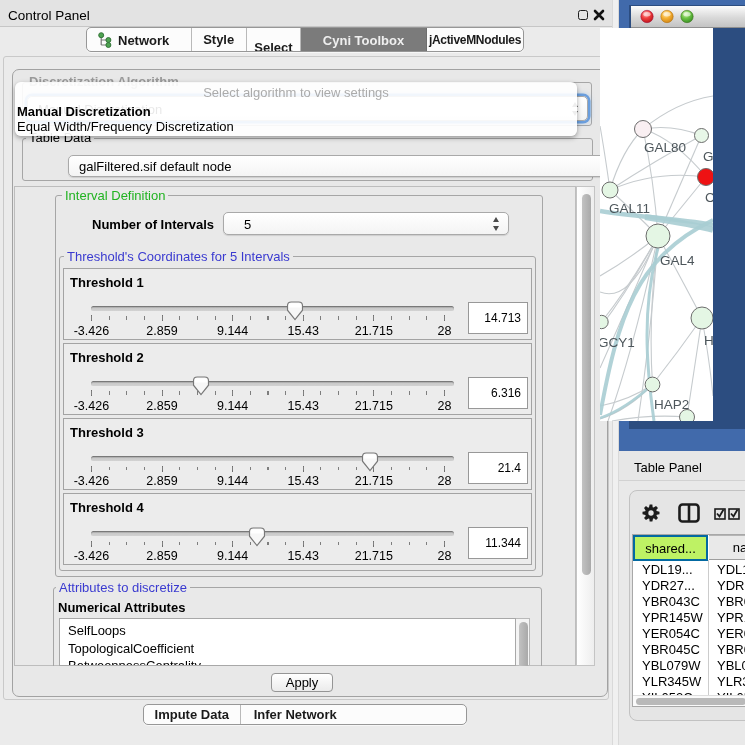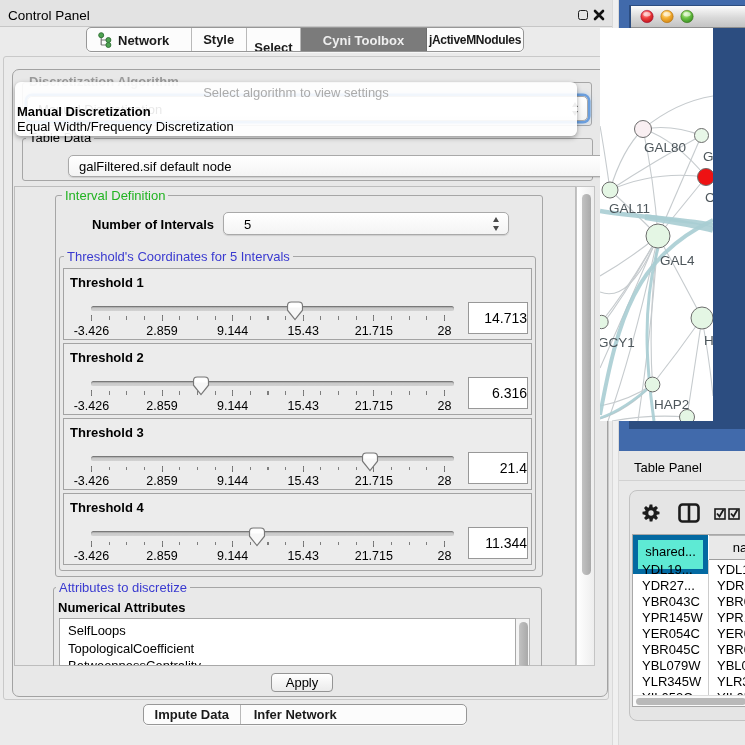--- a/index.html
+++ b/index.html
@@ -17,21 +17,21 @@
 .seg{font-size:13px;font-weight:bold;color:#1a1a1a;display:flex;align-items:center;justify-content:center;border-right:1px solid #b9b9b9;white-space:nowrap;}
 .seg:last-child{border-right:none;}
 .seg.sel{background:#7b7b7b;color:#efefef;border-right-color:#6e6e6e;}
 .tbox{position:absolute;left:63px;width:469px;height:72px;background:#ececec;border:1px solid #a3a3a3;}
 .tbox .tl{position:absolute;left:6px;top:6px;font-size:13px;font-weight:bold;color:#000;}
 .track{position:absolute;left:27px;top:37px;width:363px;height:5px;border-radius:3px;background:linear-gradient(#8f8f8f,#c9c9c9 45%,#d2d2d2);box-shadow:inset 0 1px 1px rgba(0,0,0,0.25);}
 .ticks-min{position:absolute;left:27.4px;top:47.5px;width:355px;height:3.5px;background:repeating-linear-gradient(to right,#7e7e7e 0 1px,transparent 1px 17.65px);}
 .ticks-maj{position:absolute;left:27.4px;top:46.5px;width:355px;height:6px;background:repeating-linear-gradient(to right,#6e6e6e 0 1px,transparent 1px 70.6px);}
 .slbl{position:absolute;top:55px;transform:translateX(-50%);font-size:12.5px;color:#000;}
 .thumb{position:absolute;top:32.5px;width:17px;height:20px;transform:translateX(-50%);}
-.vfield{position:absolute;left:404px;top:33px;width:60px;height:32px;background:#fff;border:1px solid #989898;font-size:14px;color:#000;text-align:right;line-height:30px;}
+.vfield{position:absolute;left:404px;top:33px;width:60px;height:32px;background:#fff;border:1px solid #989898;font-size:12px;color:#000;text-align:right;line-height:30px;padding-right:6px;}
 .scroll-thumb{position:absolute;background:linear-gradient(to right,#c2c2c2,#a9a9a9);border-radius:5px;}
 </style></head><body>
 
 <div class="abs" style="left:0;top:0;width:612px;height:745px;background:#ebebeb;"></div>
 
 <div class="abs" style="left:0;top:0;width:612px;height:27px;background:#e3e3e3;border-bottom:1px solid #c6c6c6;"></div>
 <div class="abs t13" style="left:8px;top:8px;font-size:13.5px;">Control Panel</div>
 <div class="abs" style="left:578px;top:9.5px;width:10px;height:10px;border:1.6px solid #1d1d1d;border-radius:2.5px;"></div>
 <svg class="abs" style="left:593px;top:9px;" width="12" height="12" viewBox="0 0 12 12">
     <path d="M2,2 L10,10 M10,2 L2,10" stroke="#111" stroke-width="2.6" stroke-linecap="round"></path>
@@ -289,21 +289,21 @@
 <svg class="abs" style="left:714px;top:508px;" width="26" height="12" viewBox="0 0 26 12">
     <g fill="none" stroke="#1c1c1c" stroke-width="1.6">
       <rect x="1" y="1" width="10" height="10"></rect>
       <rect x="15" y="1" width="10" height="10"></rect>
       <path d="M3,5.5 L5.5,8.5 L9.5,1.5" stroke-width="1.8"></path>
       <path d="M17,5.5 L19.5,8.5 L23.5,1.5" stroke-width="1.8"></path>
     </g>
   </svg>
 
 <div class="abs" style="left:632px;top:534px;width:113px;height:173px;background:#fff;border:1px solid #a8a8a8;border-right:none;overflow:hidden;">
-  <div class="abs" style="left:0;top:0;width:75px;height:39px;background:#5eead4;border:5px solid #0369a1;text-align:center;font-size:13px;line-height:24px;color:#000;">shared...</div>
+  <div class="abs" style="left:0;top:0;width:75px;height:26px;background:#bef264;border:2px solid #0369a1;text-align:center;font-size:13px;line-height:24px;color:#000;">shared...</div>
   <div class="abs" style="left:76px;top:0;width:80px;height:25px;background:#e9e9e9;border-top:1px solid #b5b5b5;border-bottom:1px solid #9e9e9e;text-align:center;font-size:13px;line-height:24px;color:#000;">name</div>
   <div class="abs" style="left:75px;top:25px;width:1px;height:136px;background:#cccccc;"></div>
   <div class="abs" style="left:9px;top:26.5px;font-size:13px;line-height:16.1px;color:#000;">YDL19...<br>YDR27...<br>YBR043C<br>YPR145W<br>YER054C<br>YBR045C<br>YBL079W<br>YLR345W<br>YIL052C</div>
   <div class="abs" style="left:84px;top:26.5px;font-size:13px;line-height:16.1px;color:#000;white-space:nowrap;">YDL194W<br>YDR277C<br>YBR043C<br>YPR145W<br>YER054C<br>YBR045C<br>YBL079W<br>YLR345W<br>YIL052C</div>
   <div class="abs" style="left:0;top:160px;width:113px;height:13px;background:#fafafa;border-top:1px solid #dddddd;"></div>
   <div class="scroll-thumb" style="left:3px;top:162.5px;width:110px;height:7.5px;background:#b9b9b9;"></div>
 </div>
 
 <div class="abs" style="left:15px;top:81.5px;width:562px;height:54px;background:rgba(255,255,255,0.91);border-radius:6px;box-shadow:0 2px 5px rgba(0,0,0,0.35);"></div>
 <div class="abs" style="left:15px;top:84.5px;width:562px;text-align:center;font-size:13px;color:#ababab;">Select algorithm to view settings</div>

